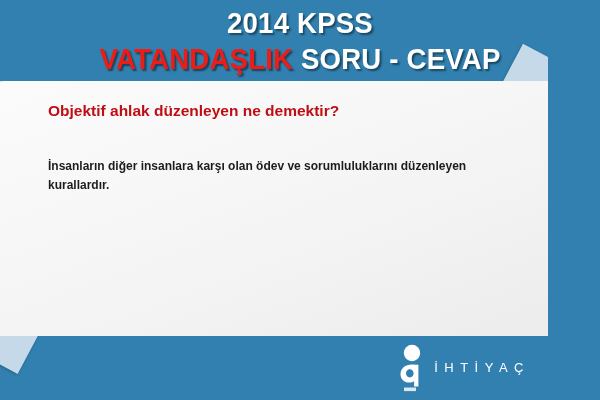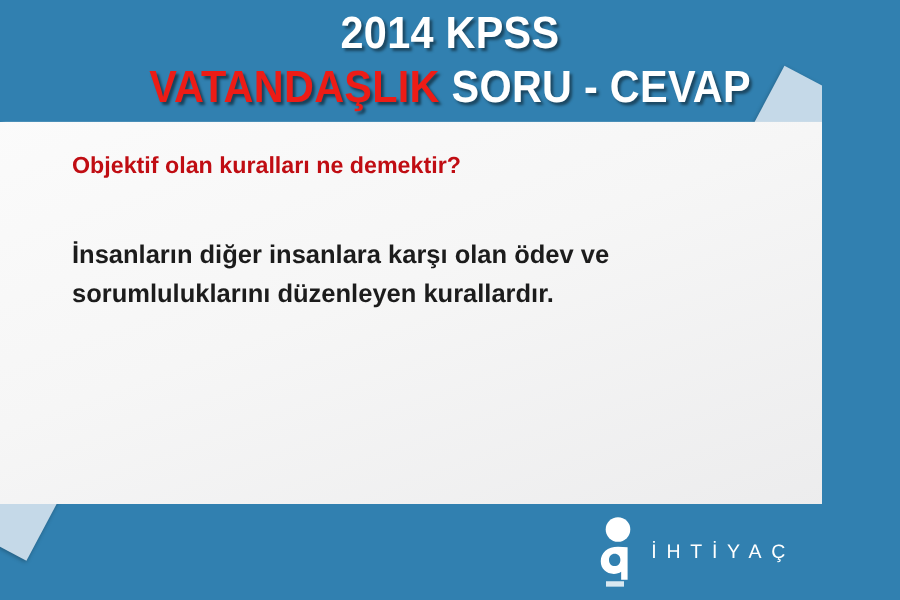--- a/index.html
+++ b/index.html
@@ -109,21 +109,21 @@
   #question {
     color: #c00d13;
     font-size: 15.5px;
     font-weight: bold;
     line-height: 1.3;
     margin: 0 0 36px 0;
   }
 
   #answer {
     color: #1c1c1c;
-    font-size: 17px;
+    font-size: 12px;
     font-weight: bold;
     line-height: 1.55;
     margin: 0;
     max-width: 420px;
   }
 
   
   #logo {
     position: absolute;
     right: 18px;
@@ -167,21 +167,21 @@
     <div class="hline" id="title-line2">
       <span id="title-vatandaslik">VATANDAŞLIK</span><span>&nbsp;</span><span id="title-soru-cevap">SORU - CEVAP</span>
     </div>
   </div>
 
   <div class="tape" id="tape-top-right"></div>
   <div class="tape" id="tape-bottom-left"></div>
 
   <div id="card">
     <div id="card-inner">
-      <p id="question">Objektif olan kuralları ne demektir?</p>
+      <p id="question">Objektif ahlak düzenleyen ne demektir?</p>
       <p id="answer">İnsanların diğer insanlara karşı olan ödev ve sorumluluklarını düzenleyen kurallardır.</p>
     </div>
   </div>
 
   <div id="logo">
     <div id="logo-mark">
       <svg width="34" height="50" viewBox="0 0 34 50" aria-hidden="true">
         <circle cx="20" cy="11" r="8.2" fill="#ffffff"></circle>
         <path d="M20 22.5 C13 22.5 8.5 26.5 8.5 32.2 C8.5 37.2 12.2 40.6 17.2 40.6
                  C19.2 40.6 20.8 40.1 22.1 39.2 L22.1 44.5 L26.4 44.5 L26.4 22.8 Z

